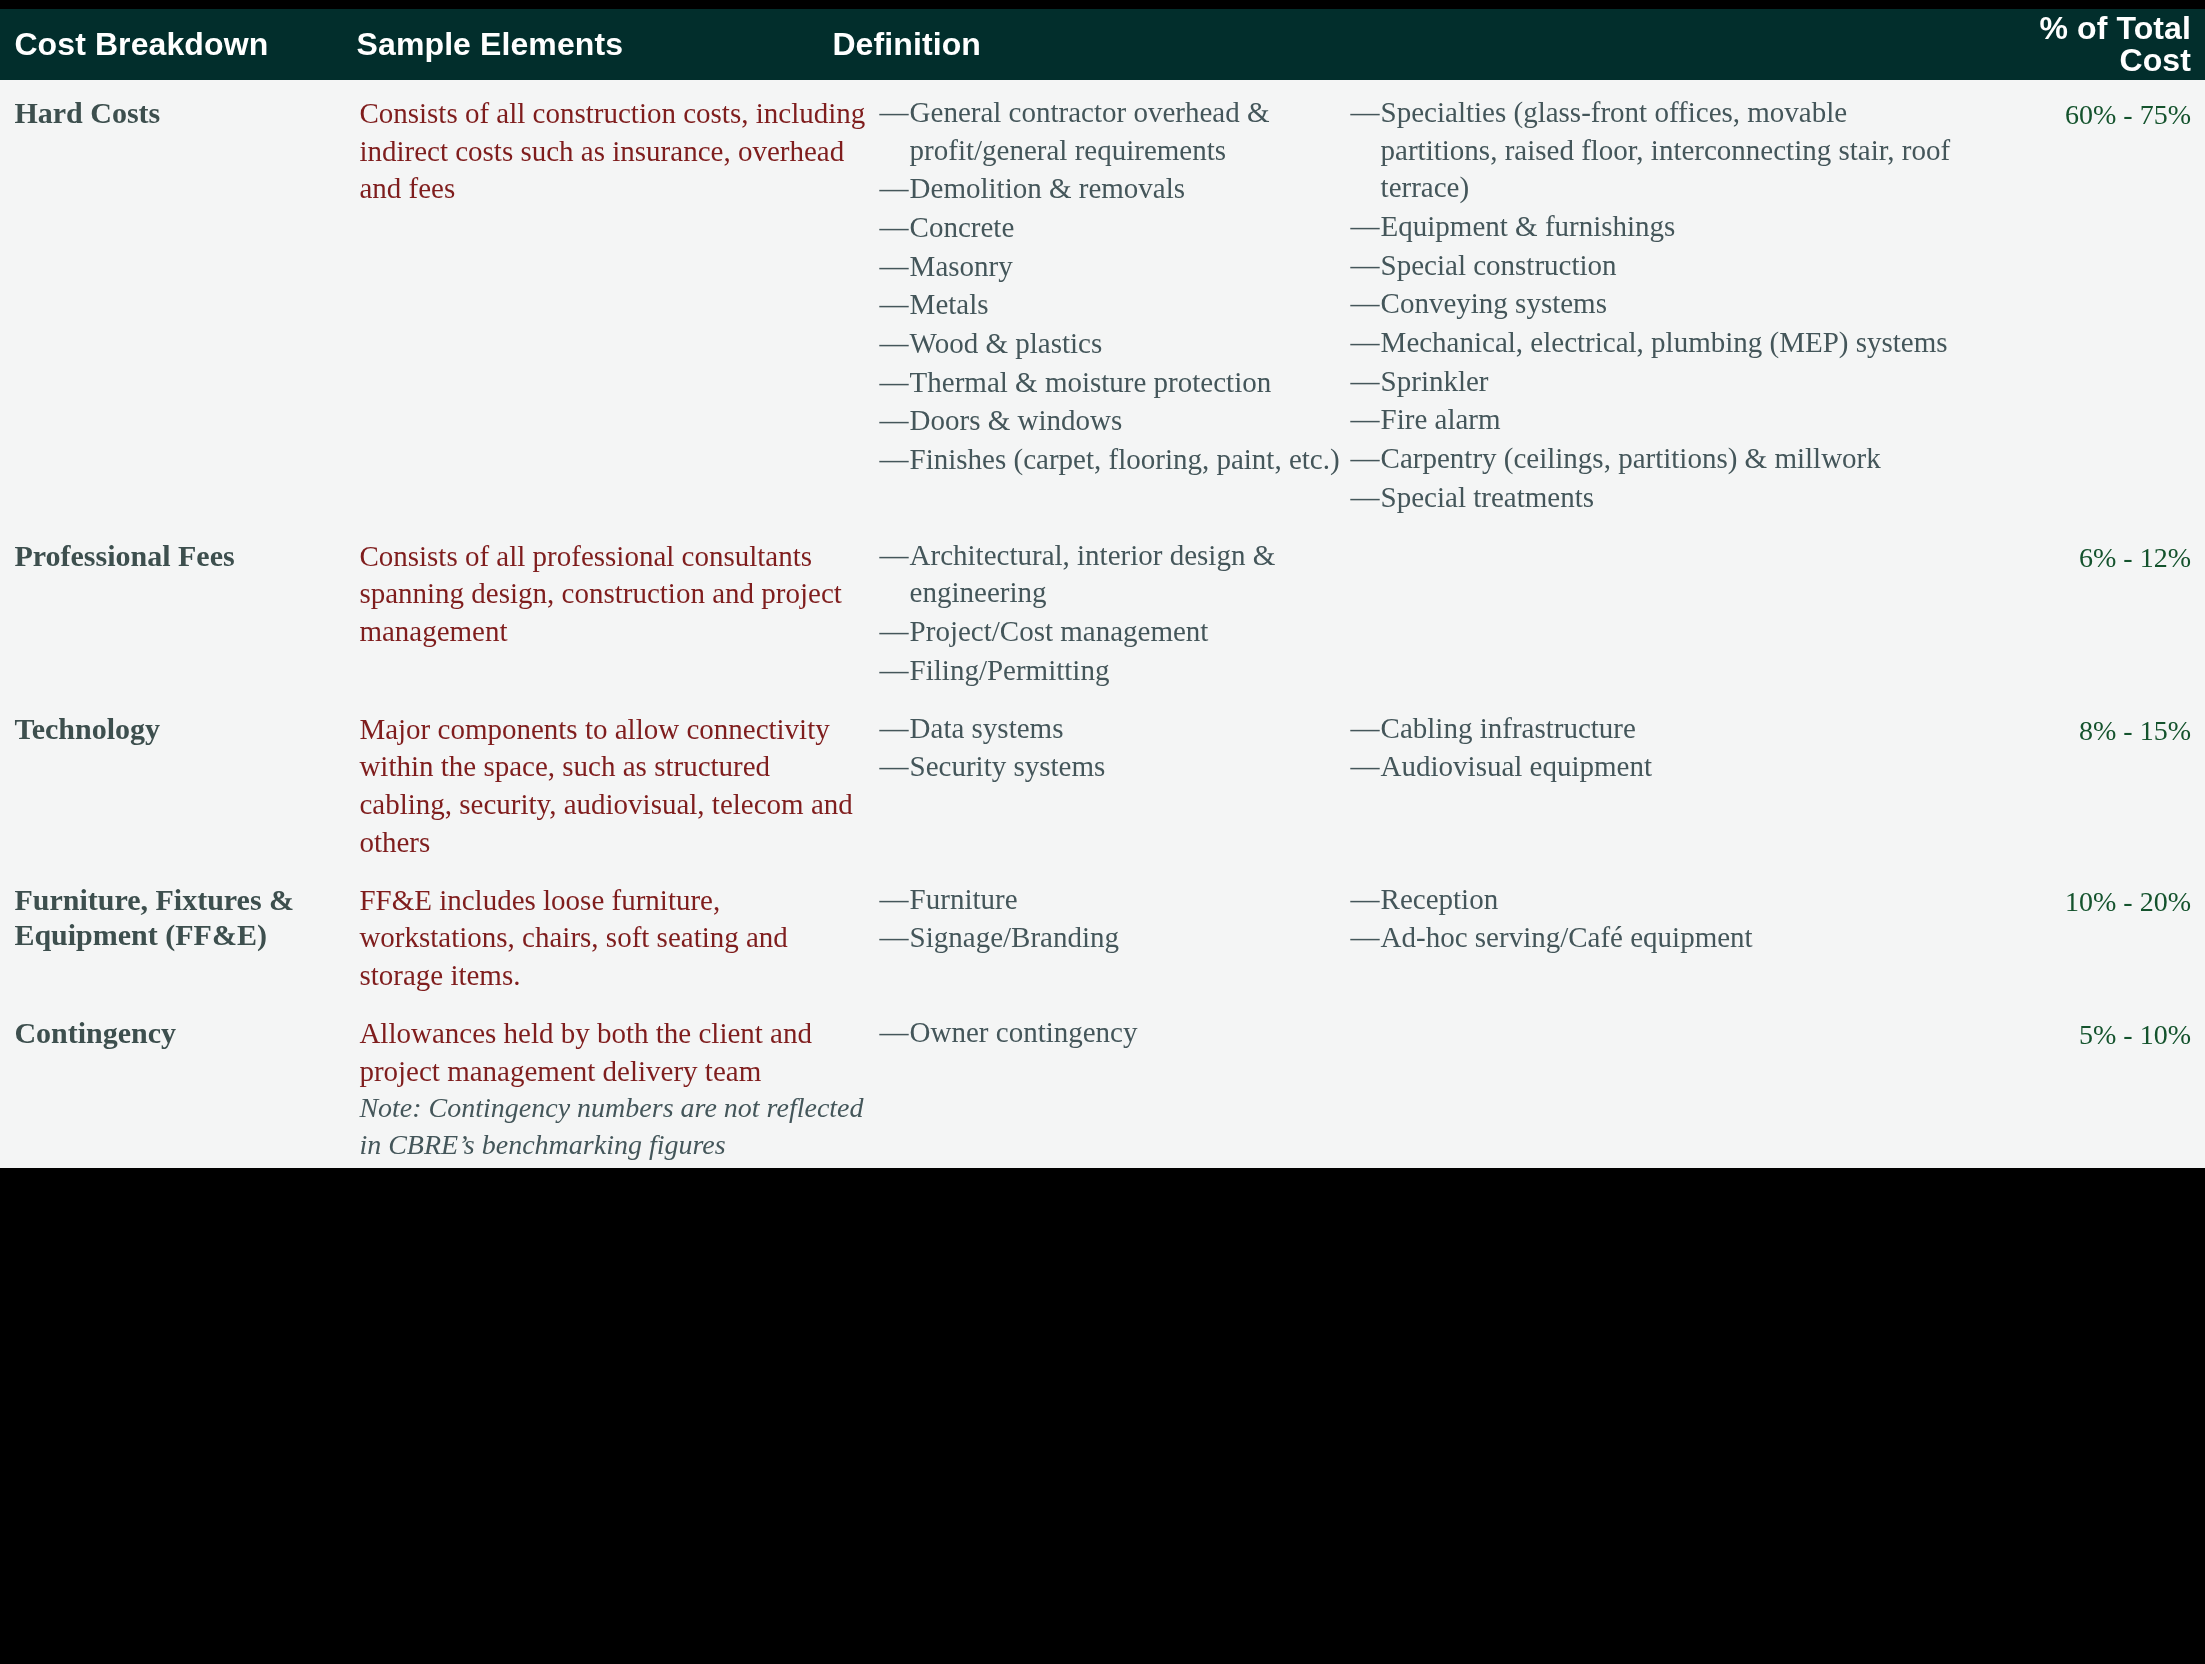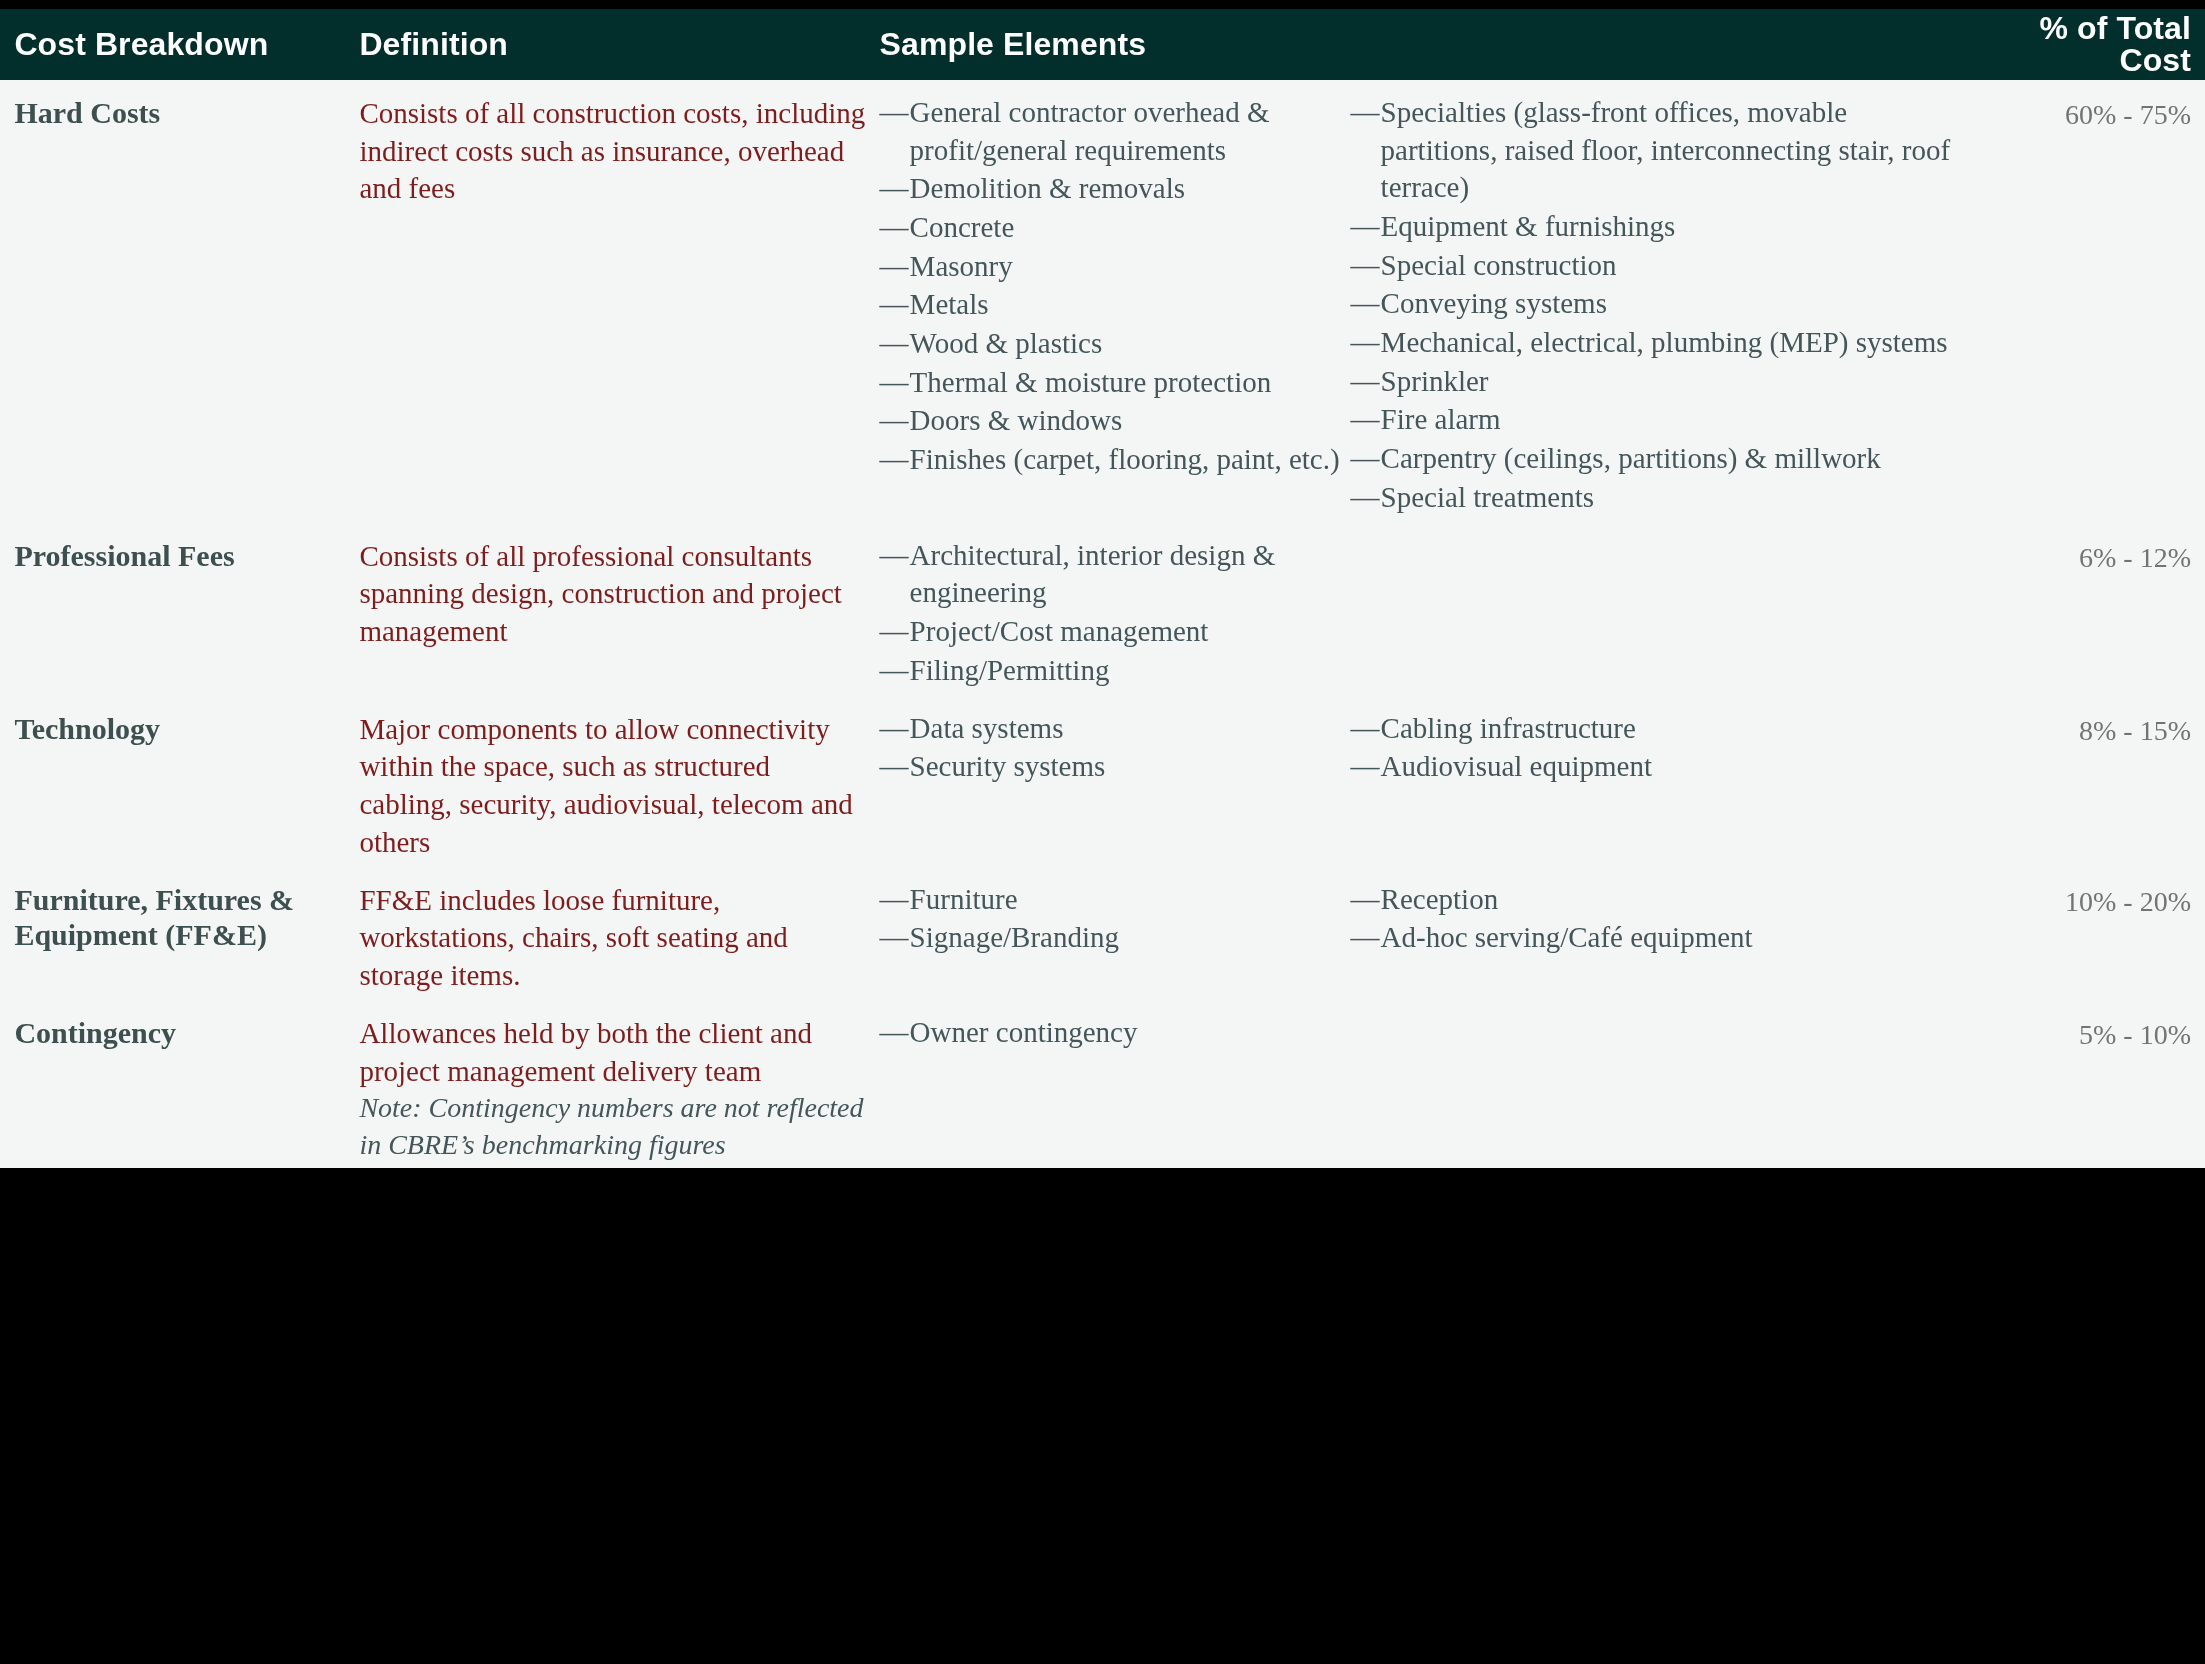--- a/index.html
+++ b/index.html
@@ -72,21 +72,21 @@
     padding-top: 4.8px;
   }
   .def-note {
     font-size: 28px;
     color: #44565a;
     font-style: italic;
     line-height: 1.30;
   }
   .pct-text {
     font-size: 28px;
-    color: #737373;
+    color: #14532d;
     line-height: 1.30;
     padding-top: 6.7px;
     white-space: nowrap;
     text-align: right;
   }
   ul.elist {
     list-style: none;
     margin: 0;
     padding: 3.8px 0 0 0;
   }
@@ -111,22 +111,22 @@
   }
 </style>
 </head>
 <body>
 
 <div class="page">
   <div class="sheet">
 
     <div class="thead">
       <div class="cell c-cat">Cost Breakdown</div>
+      <div class="cell c-el1">Sample Elements</div>
       <div class="cell c-def">Definition</div>
-      <div class="cell c-el1">Sample Elements</div>
       <div class="cell c-el2"></div>
       <div class="cell c-pct">% of Total Cost</div>
     </div>
 
     <div id="tbody">
         <div class="trow">
           <div class="c-cat">
             <div class="cat-label">Hard Costs</div>
           </div>
           <div class="c-def">

